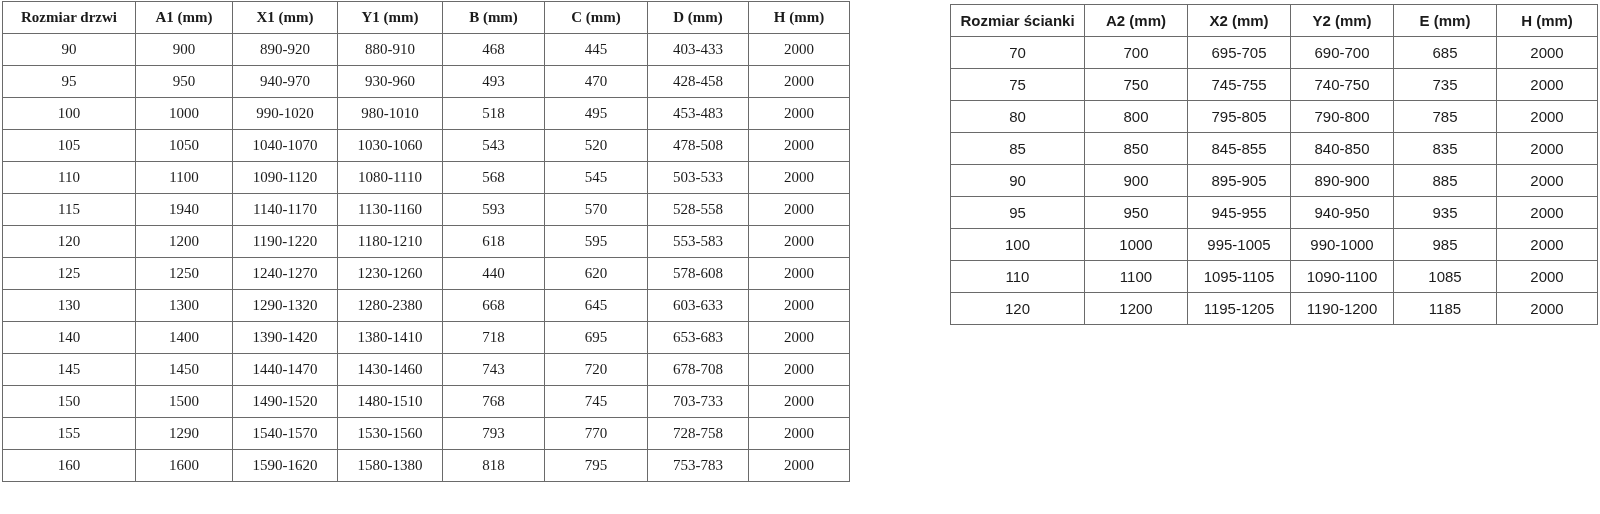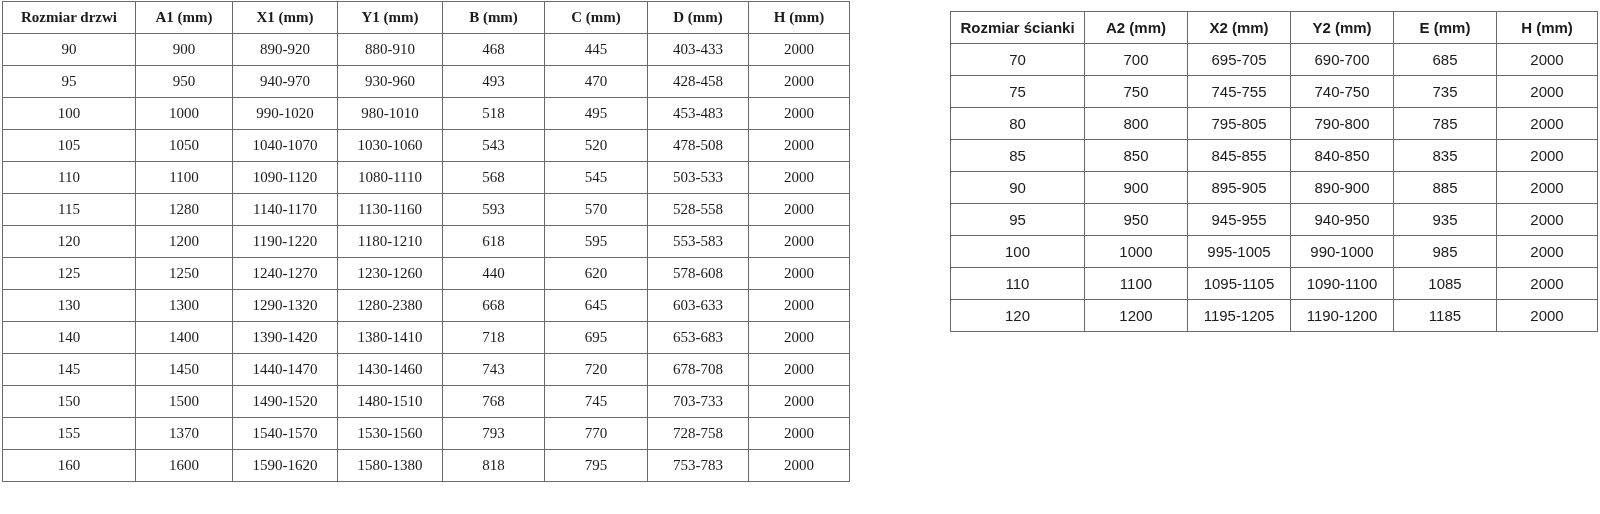--- a/index.html
+++ b/index.html
@@ -39,21 +39,21 @@
   table.dim-table td {
     font-weight: normal;
   }
   #door-table {
     left: 2px;
     top: 1px;
     font-family: Liberation Serif, serif;
   }
   #panel-table {
     left: 950px;
-    top: 11px;
+    top: 4px;
   }
 </style>
 </head>
 <body>
 
 <div class="canvas">
 
   <table class="dim-table" id="door-table" style="width: 847px;">
     <colgroup>
         <col style="width: 133px;">
@@ -123,21 +123,21 @@
           <td>1100</td>
           <td>1090-1120</td>
           <td>1080-1110</td>
           <td>568</td>
           <td>545</td>
           <td>503-533</td>
           <td>2000</td>
         </tr>
         <tr>
           <td>115</td>
-          <td>1280</td>
+          <td>1940</td>
           <td>1140-1170</td>
           <td>1130-1160</td>
           <td>593</td>
           <td>570</td>
           <td>528-558</td>
           <td>2000</td>
         </tr>
         <tr>
           <td>120</td>
           <td>1200</td>
@@ -193,21 +193,21 @@
           <td>1500</td>
           <td>1490-1520</td>
           <td>1480-1510</td>
           <td>768</td>
           <td>745</td>
           <td>703-733</td>
           <td>2000</td>
         </tr>
         <tr>
           <td>155</td>
-          <td>1370</td>
+          <td>1290</td>
           <td>1540-1570</td>
           <td>1530-1560</td>
           <td>793</td>
           <td>770</td>
           <td>728-758</td>
           <td>2000</td>
         </tr>
         <tr>
           <td>160</td>
           <td>1600</td>

